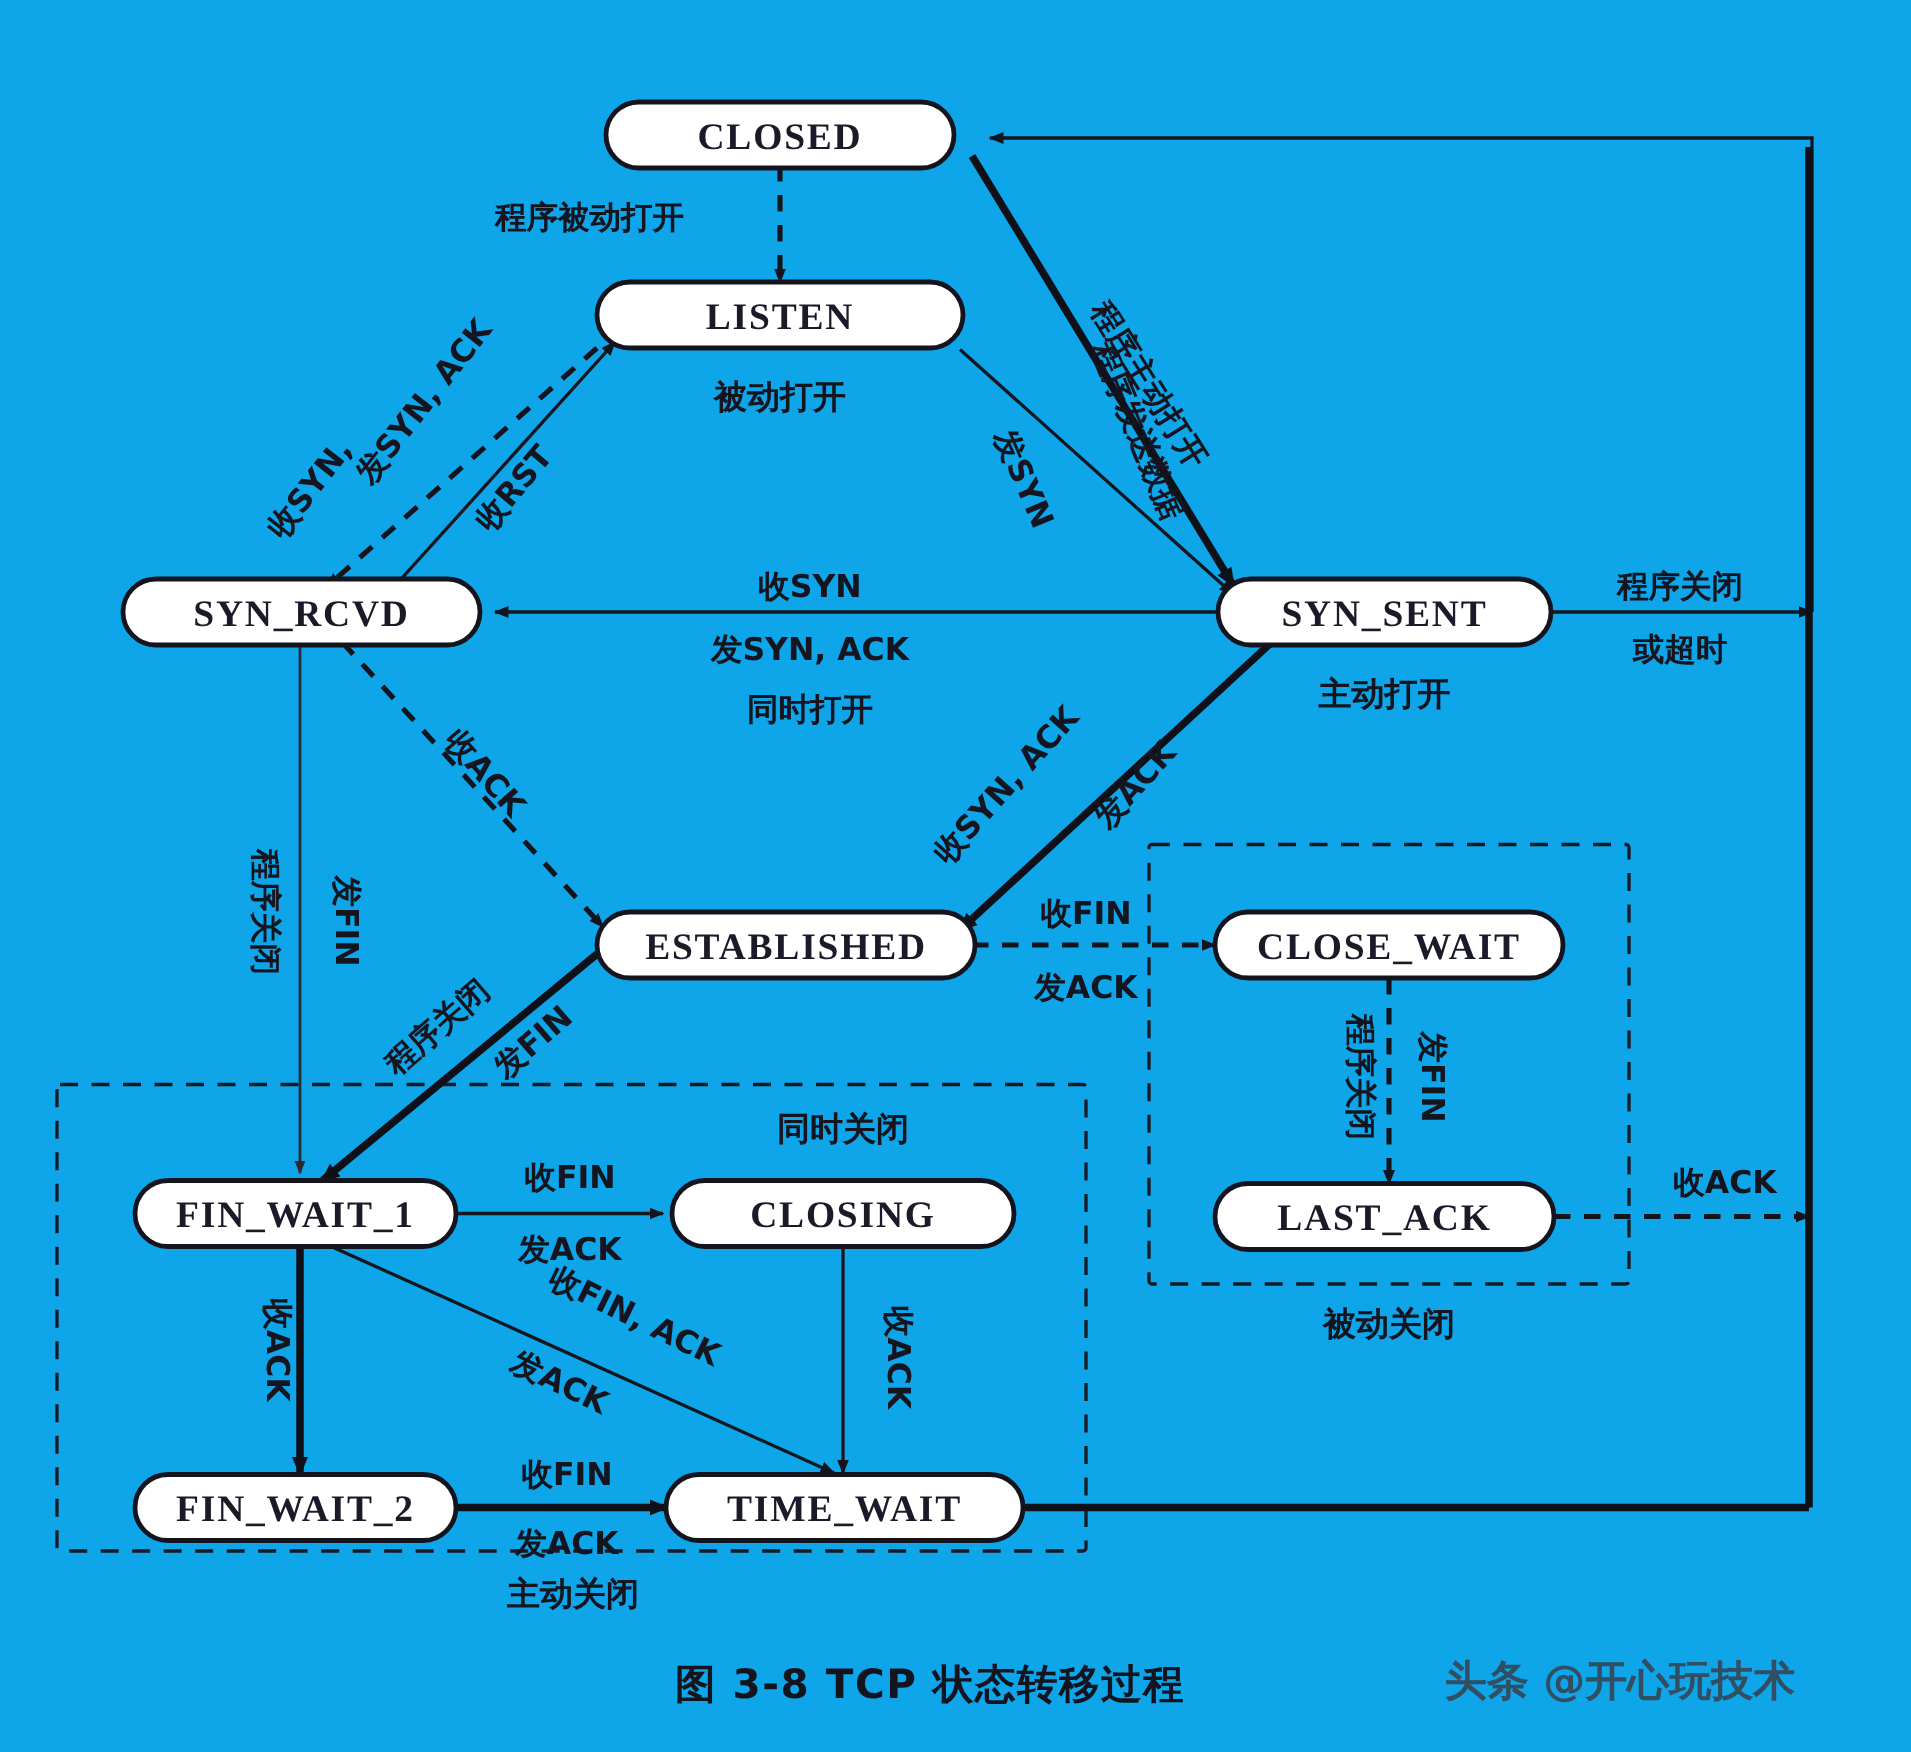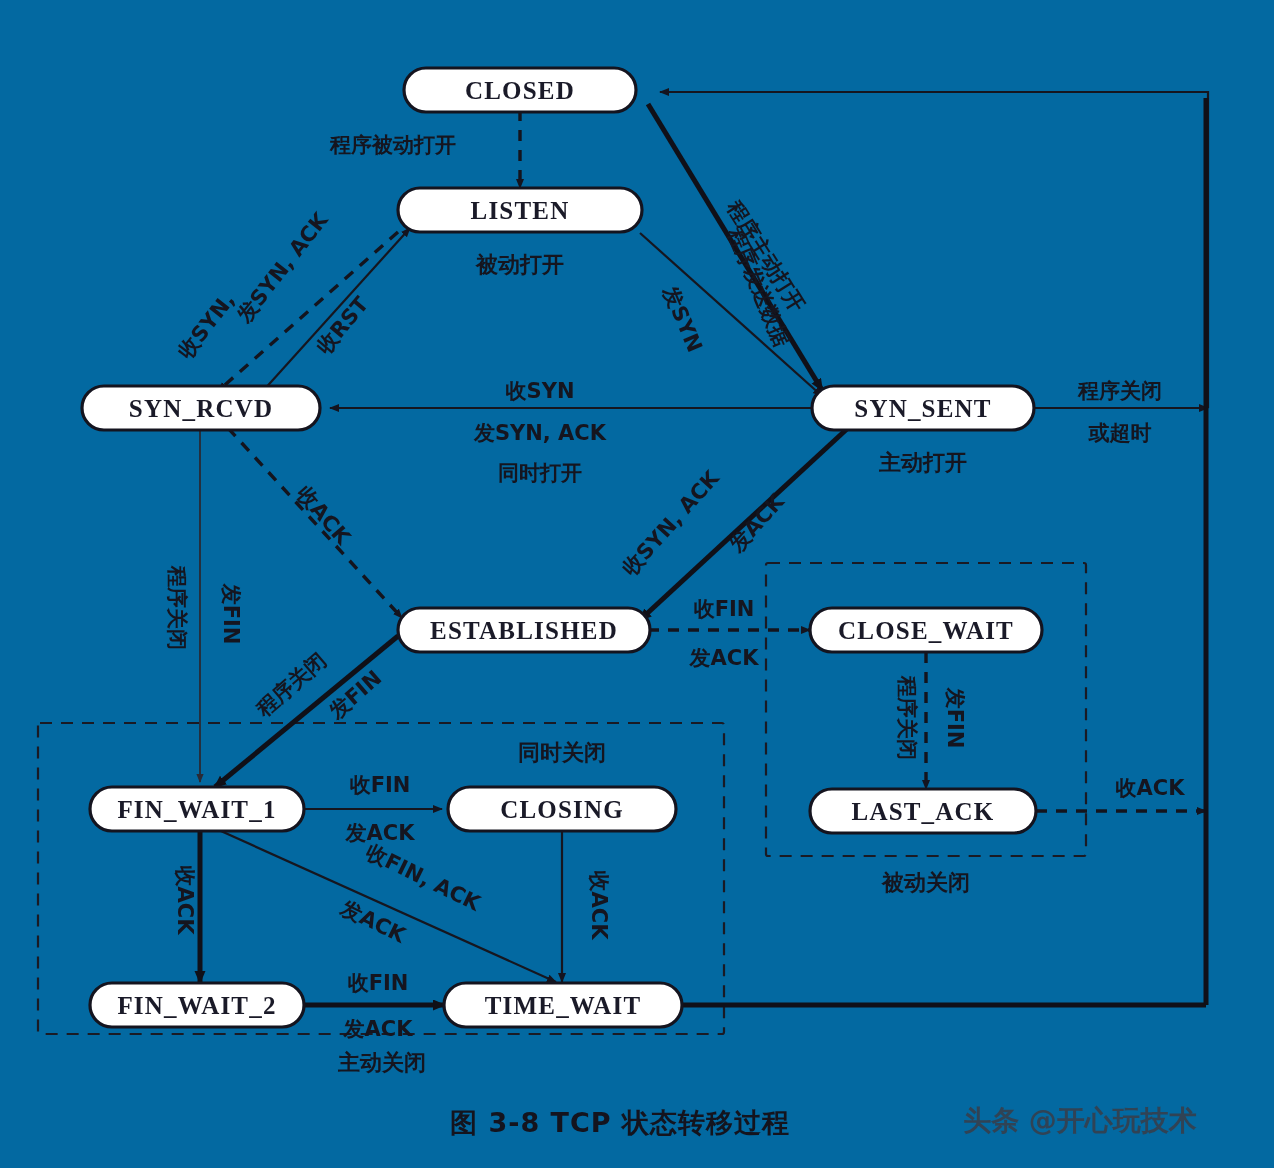--- a/index.html
+++ b/index.html
@@ -7,21 +7,21 @@
     padding: 0;
     background: #ffffff;
   }
   body {
     font-family: "Liberation Serif", "DejaVu Serif", serif;
   }
   #page {
     position: relative;
     width: 1274px;
     height: 1168px;
-    background: #0369a1;
+    background: #0ea5e9;
     overflow: hidden;
   }
   #diagram-svg {
     position: absolute;
     left: 0;
     top: 0;
     width: 1274px;
     height: 1168px;
   }
   .state-label {

